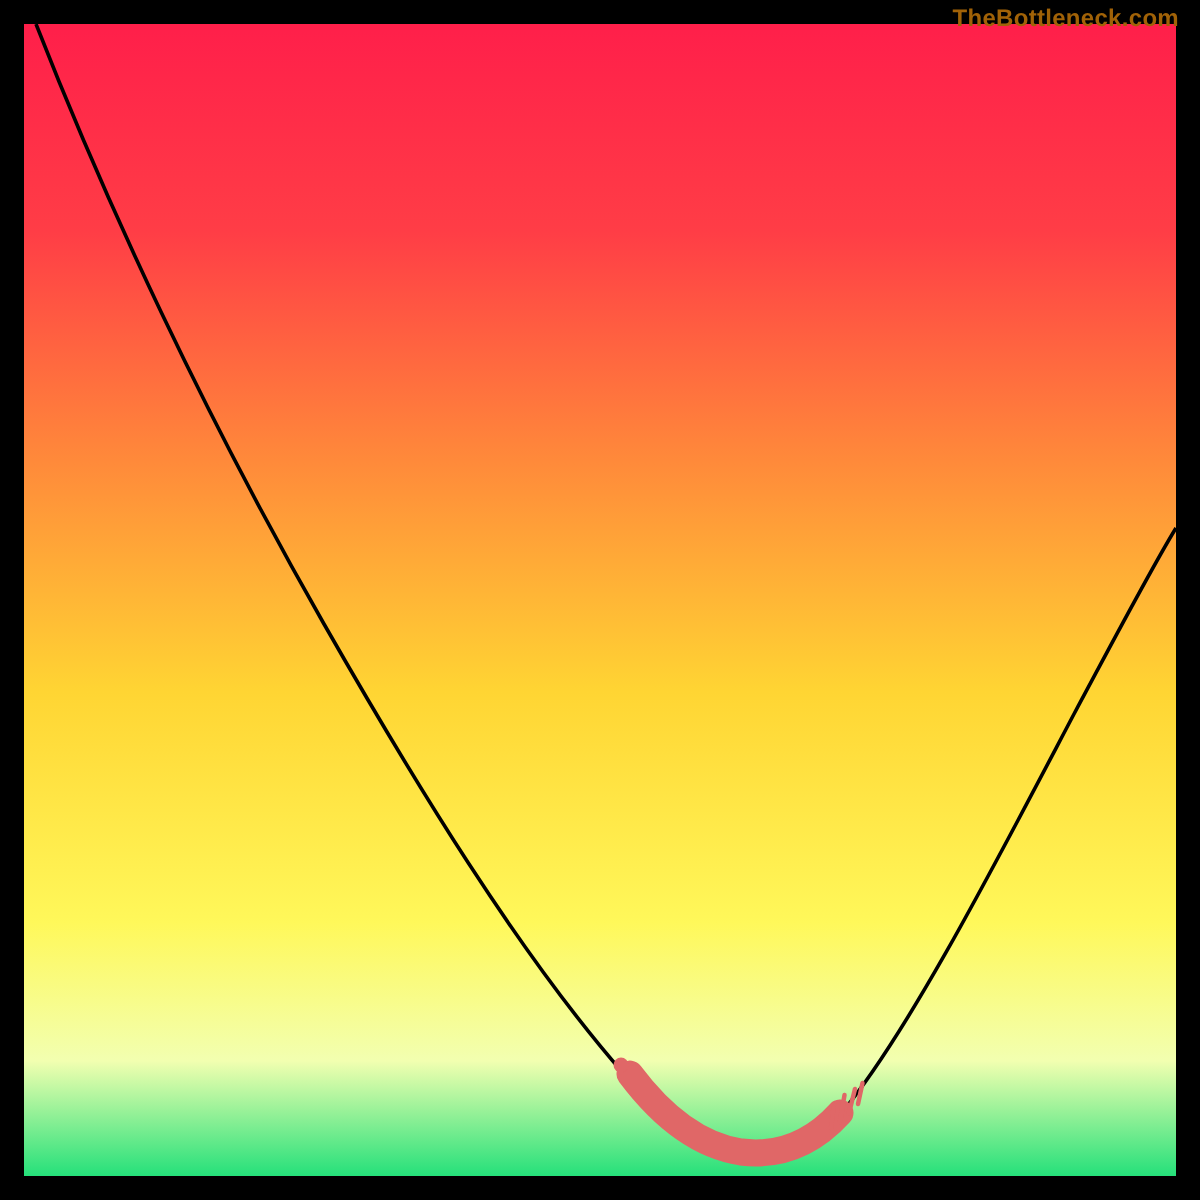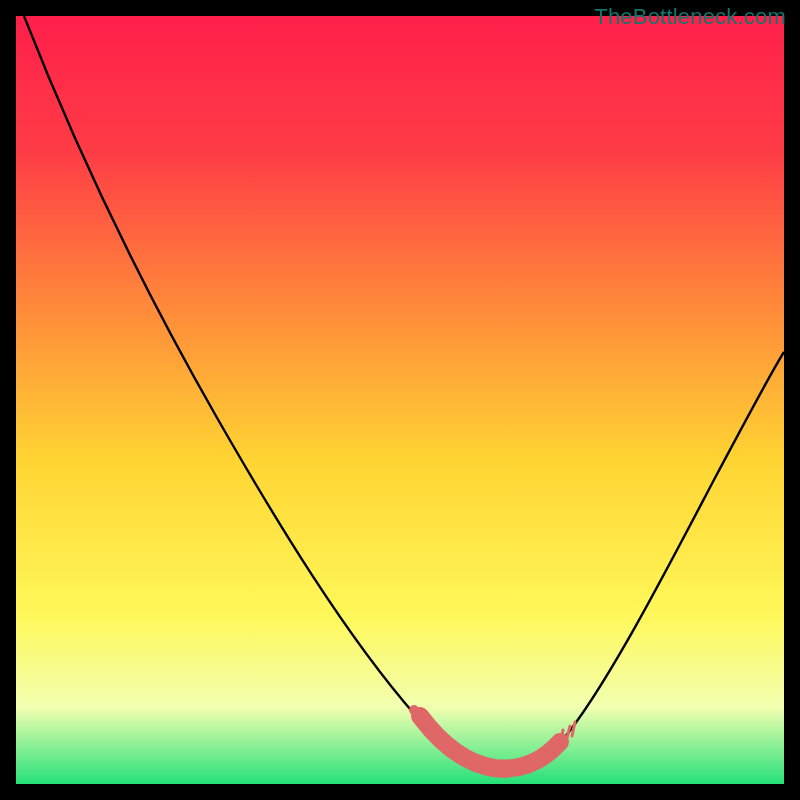--- a/index.html
+++ b/index.html
@@ -24,23 +24,23 @@
     height: 768px;
   }
   svg {
     display: block;
   }
   .watermark {
     position: absolute;
     top: 4px;
     right: 14px;
     font-family: Arial, Helvetica, sans-serif;
-    font-size: 22px;
-    font-weight: 400;
-    color: #0f766e;
+    font-size: 16px;
+    font-weight: 700;
+    color: #a16207;
     letter-spacing: 0.2px;
     user-select: none;
   }
 </style>
 </head>
 <body>
 
 <div class="frame">
   <div class="plot-area">
     <svg viewBox="0 0 768 768" width="768" height="768">

